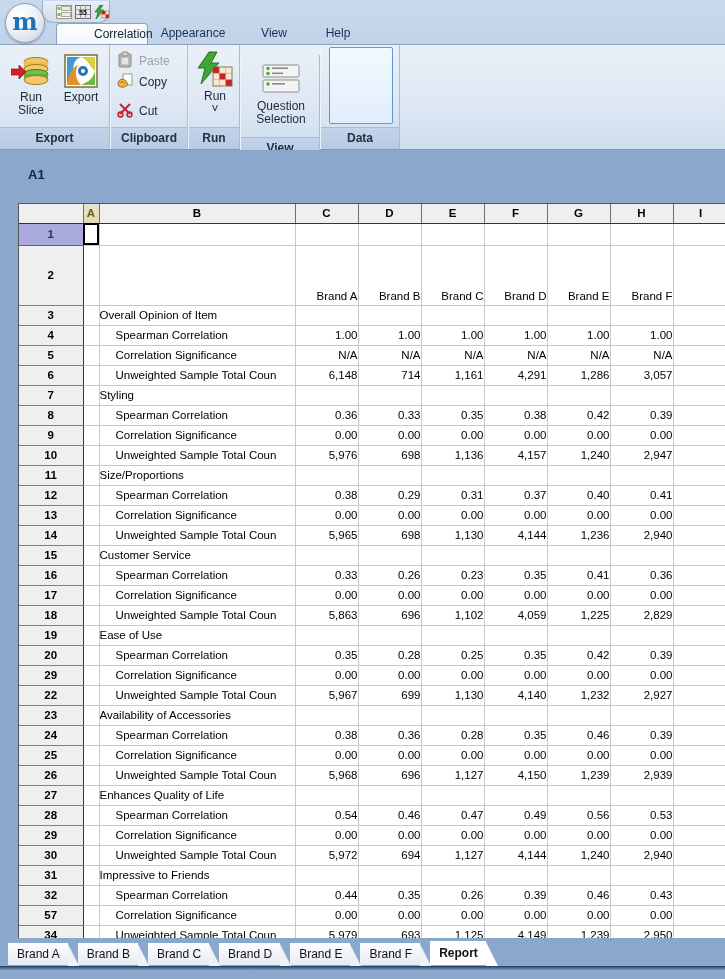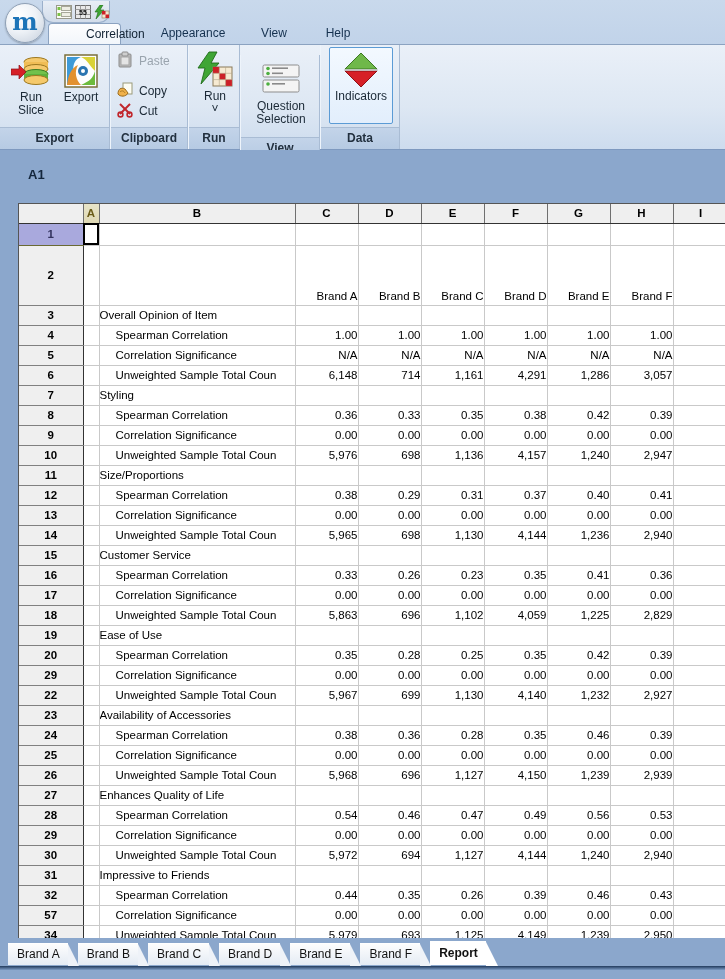--- a/index.html
+++ b/index.html
@@ -241,21 +241,21 @@
         <rect x="11.5" y="9.5" width="3.5" height="3.5" fill="#cc2027"></rect>
       </svg>
     </span>
   </div>
 
   <div id="app-orb">
     <span class="glyph">m</span>
   </div>
 
   <div id="tabstrip">
-    <div class="rtab active" style="left:0px;width:73px;padding-left:37px;">Correlation</div>
+    <div class="rtab active" style="left:8px;width:92px;padding-left:37px;">Correlation</div>
     <div class="rtab" style="left:100px;width:90px;">Appearance</div>
     <div class="rtab" style="left:199px;width:54px;">View</div>
     <div class="rtab" style="left:265px;width:50px;">Help</div>
   </div>
 
   <div id="ribbon-body">
 
     <div class="rgroup" style="left:0px;width:110px;">
       <div class="gcontent">
         <div class="bigbtn" style="left:2px;top:6px;">
@@ -297,21 +297,21 @@
         <div class="smallbtn disabled" style="top:4px;">
           <span>
             <svg width="17" height="17" viewBox="0 0 17 17">
               <rect x="2" y="3" width="12" height="13" rx="1" fill="#b9b9b9" stroke="#8d8d8d"></rect>
               <rect x="5" y="1" width="6" height="4" rx="1" fill="#cfcfcf" stroke="#8d8d8d"></rect>
               <rect x="4" y="6" width="8" height="8" fill="#e4e4e4" stroke="#a5a5a5"></rect>
             </svg>
           </span>
           <span>Paste</span>
         </div>
-        <div class="smallbtn" style="top:34px;">
+        <div class="smallbtn" style="top:25px;">
           <span>
             <svg width="17" height="17" viewBox="0 0 17 17">
               <rect x="6" y="2" width="9" height="11" fill="#fdfdf4" stroke="#9a9a7a"></rect>
               <path d="M1 13 C1 8 4 6 8 8 L11 12 C9 16 3 16 1 13 Z" fill="#f0b14a" stroke="#9c6c1c"></path>
               <path d="M3 11 C5 9 7 10 8 12" fill="none" stroke="#9c6c1c" stroke-width="0.8"></path>
             </svg>
           </span>
           <span>Copy</span>
         </div>
         <div class="smallbtn" style="top:54px;">
@@ -370,30 +370,20 @@
           <span class="lbl">Question</span>
           <span class="lbl">Selection</span>
         </div>
       </div>
       <div class="gtitle">View</div>
     </div>
 
     <div class="rgroup" style="left:320px;width:80px;">
       <div class="gcontent">
         <div class="sel-box" style="left:8px;top:2px;width:64px;height:77px;"></div>
-        <div class="bigbtn" style="left:11px;top:5px;width:58px;">
-          <span class="ic">
-            <svg width="40" height="38" viewBox="0 0 40 38">
-              <polygon points="20,2 36,18 4,18" fill="#6fb84a" stroke="#3c7a22" stroke-width="1"></polygon>
-              <polygon points="4,20 36,20 20,36" fill="#d62027" stroke="#8d1117" stroke-width="1"></polygon>
-              <line x1="3" y1="19" x2="37" y2="19" stroke="#c9c9c9" stroke-width="1.6"></line>
-            </svg>
-          </span>
-          <span class="lbl">Indicators</span>
-        </div>
       </div>
       <div class="gtitle">Data</div>
     </div>
 
   </div>
 </div>
 
 <div id="formula-bar">
   <div id="namebox">A1</div>
   <div class="fbtn" id="fbtn-cancel">✕</div>

